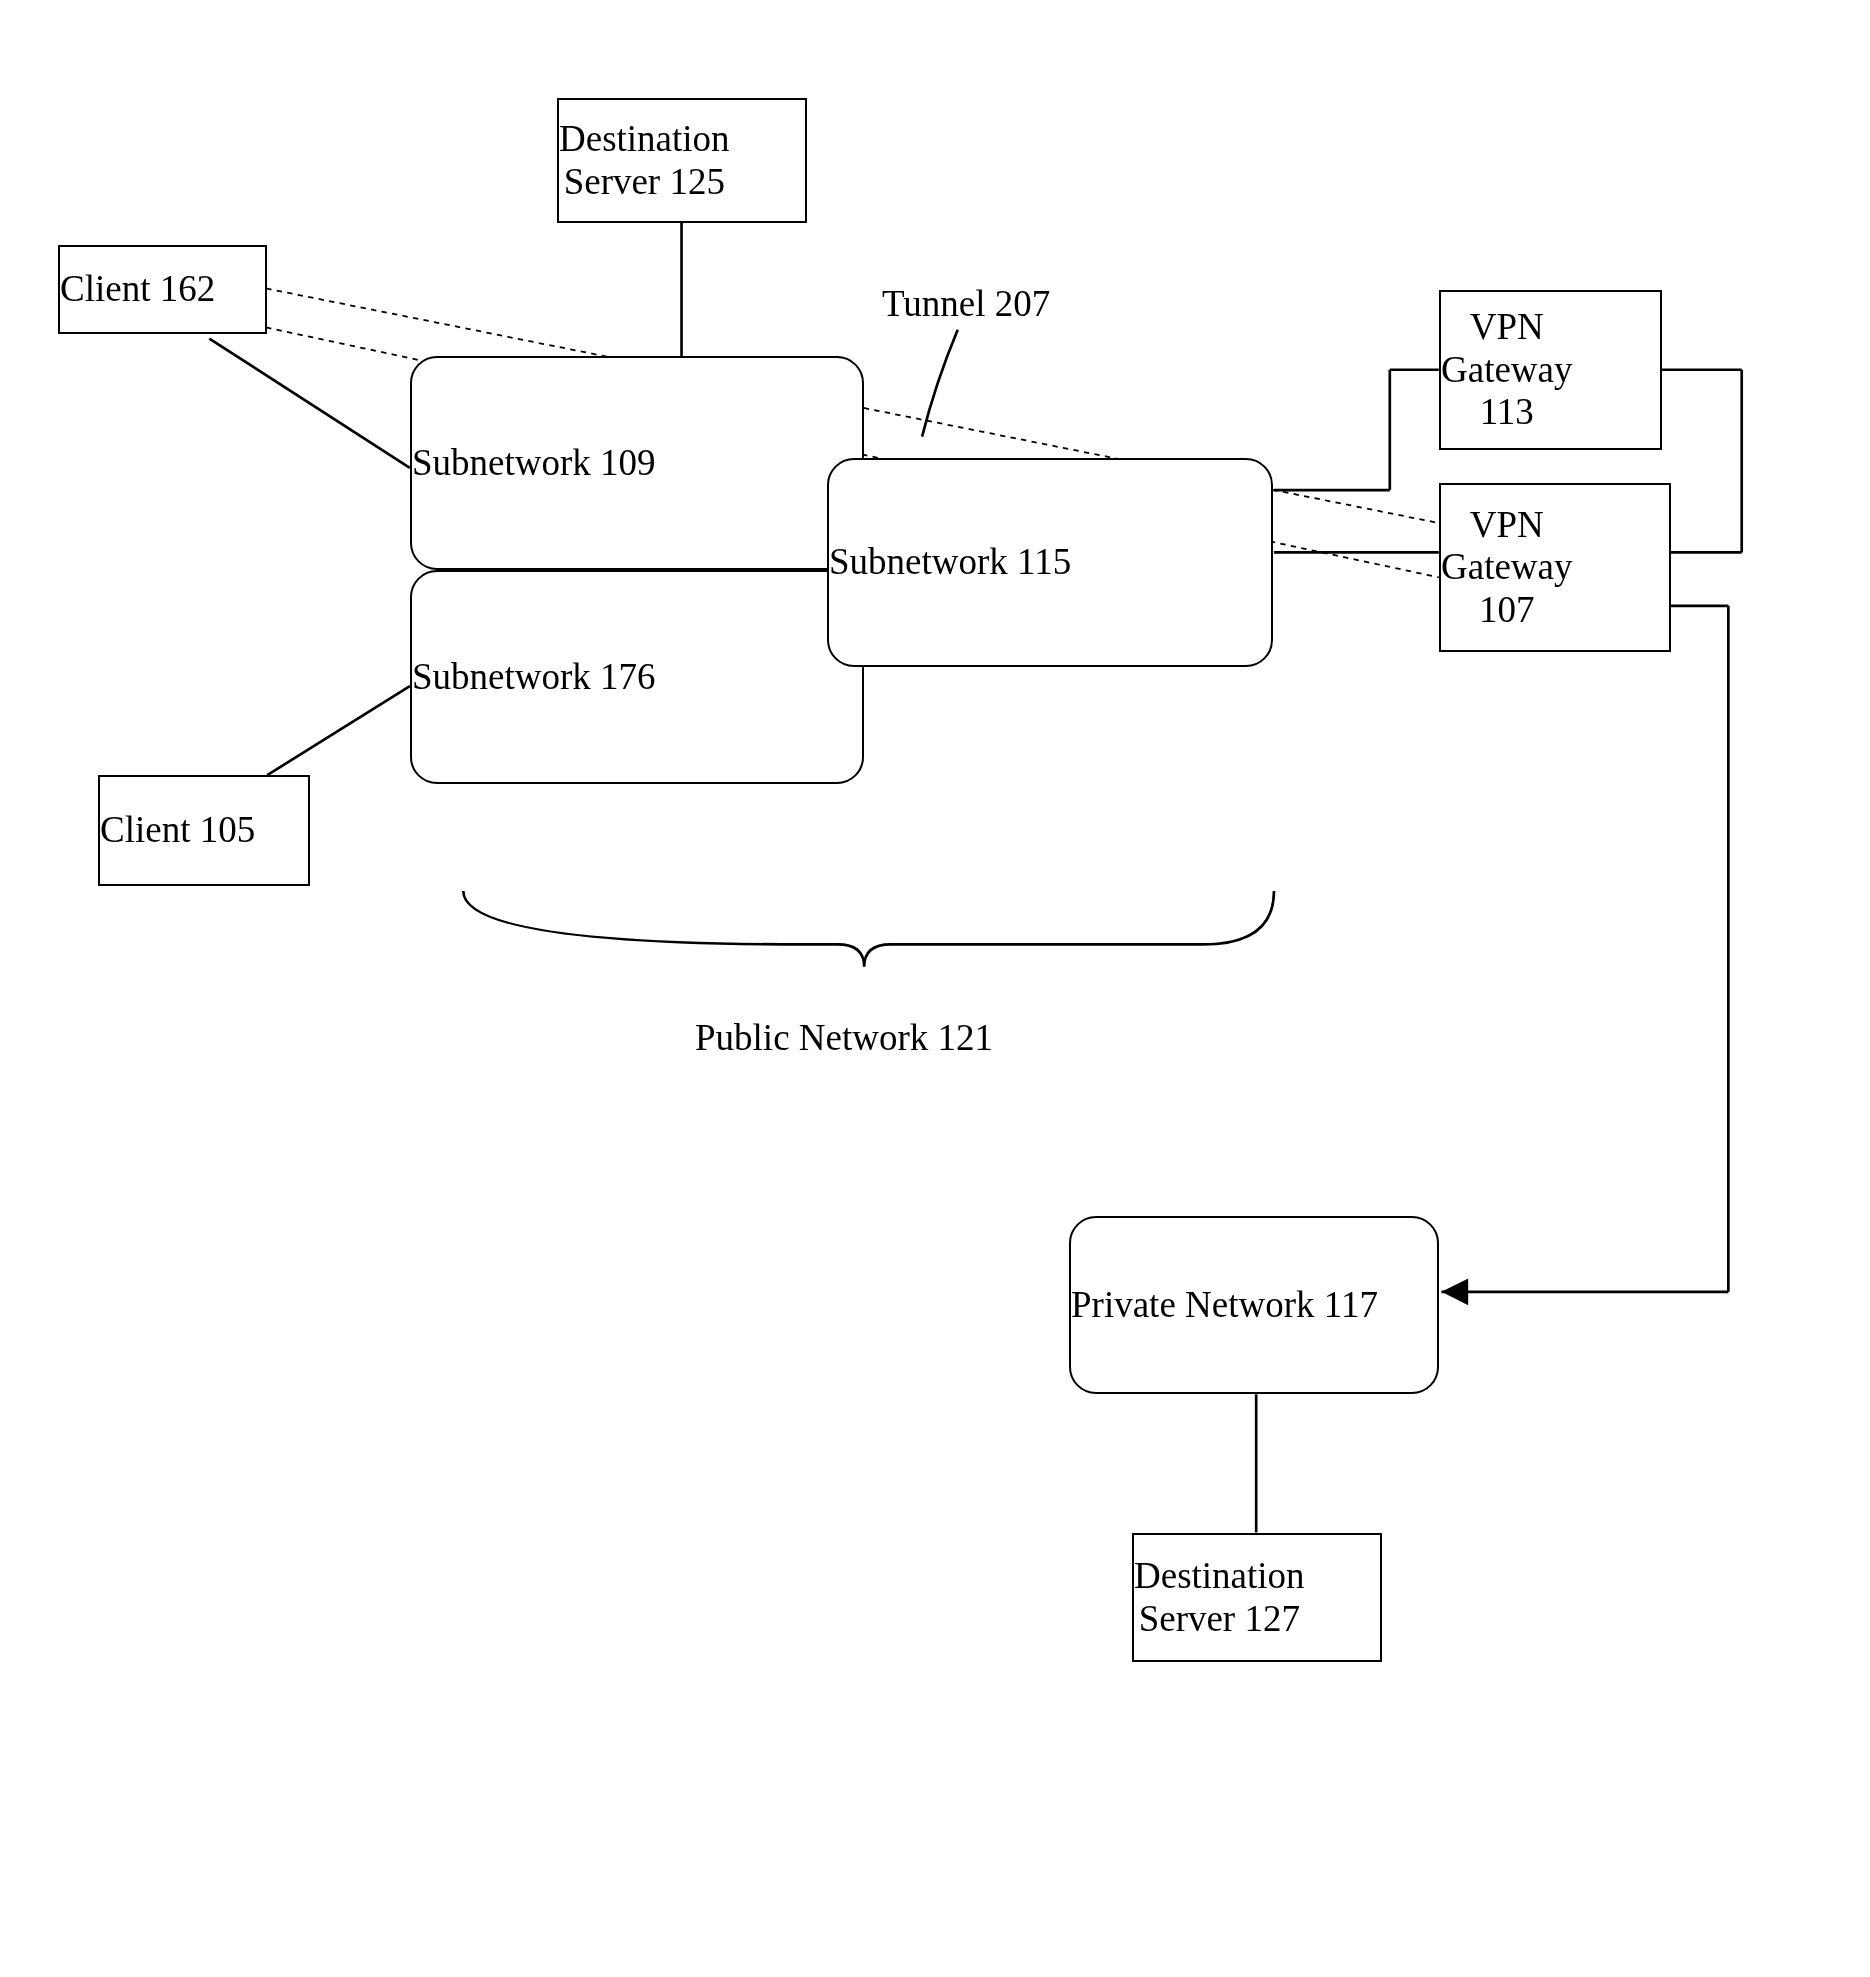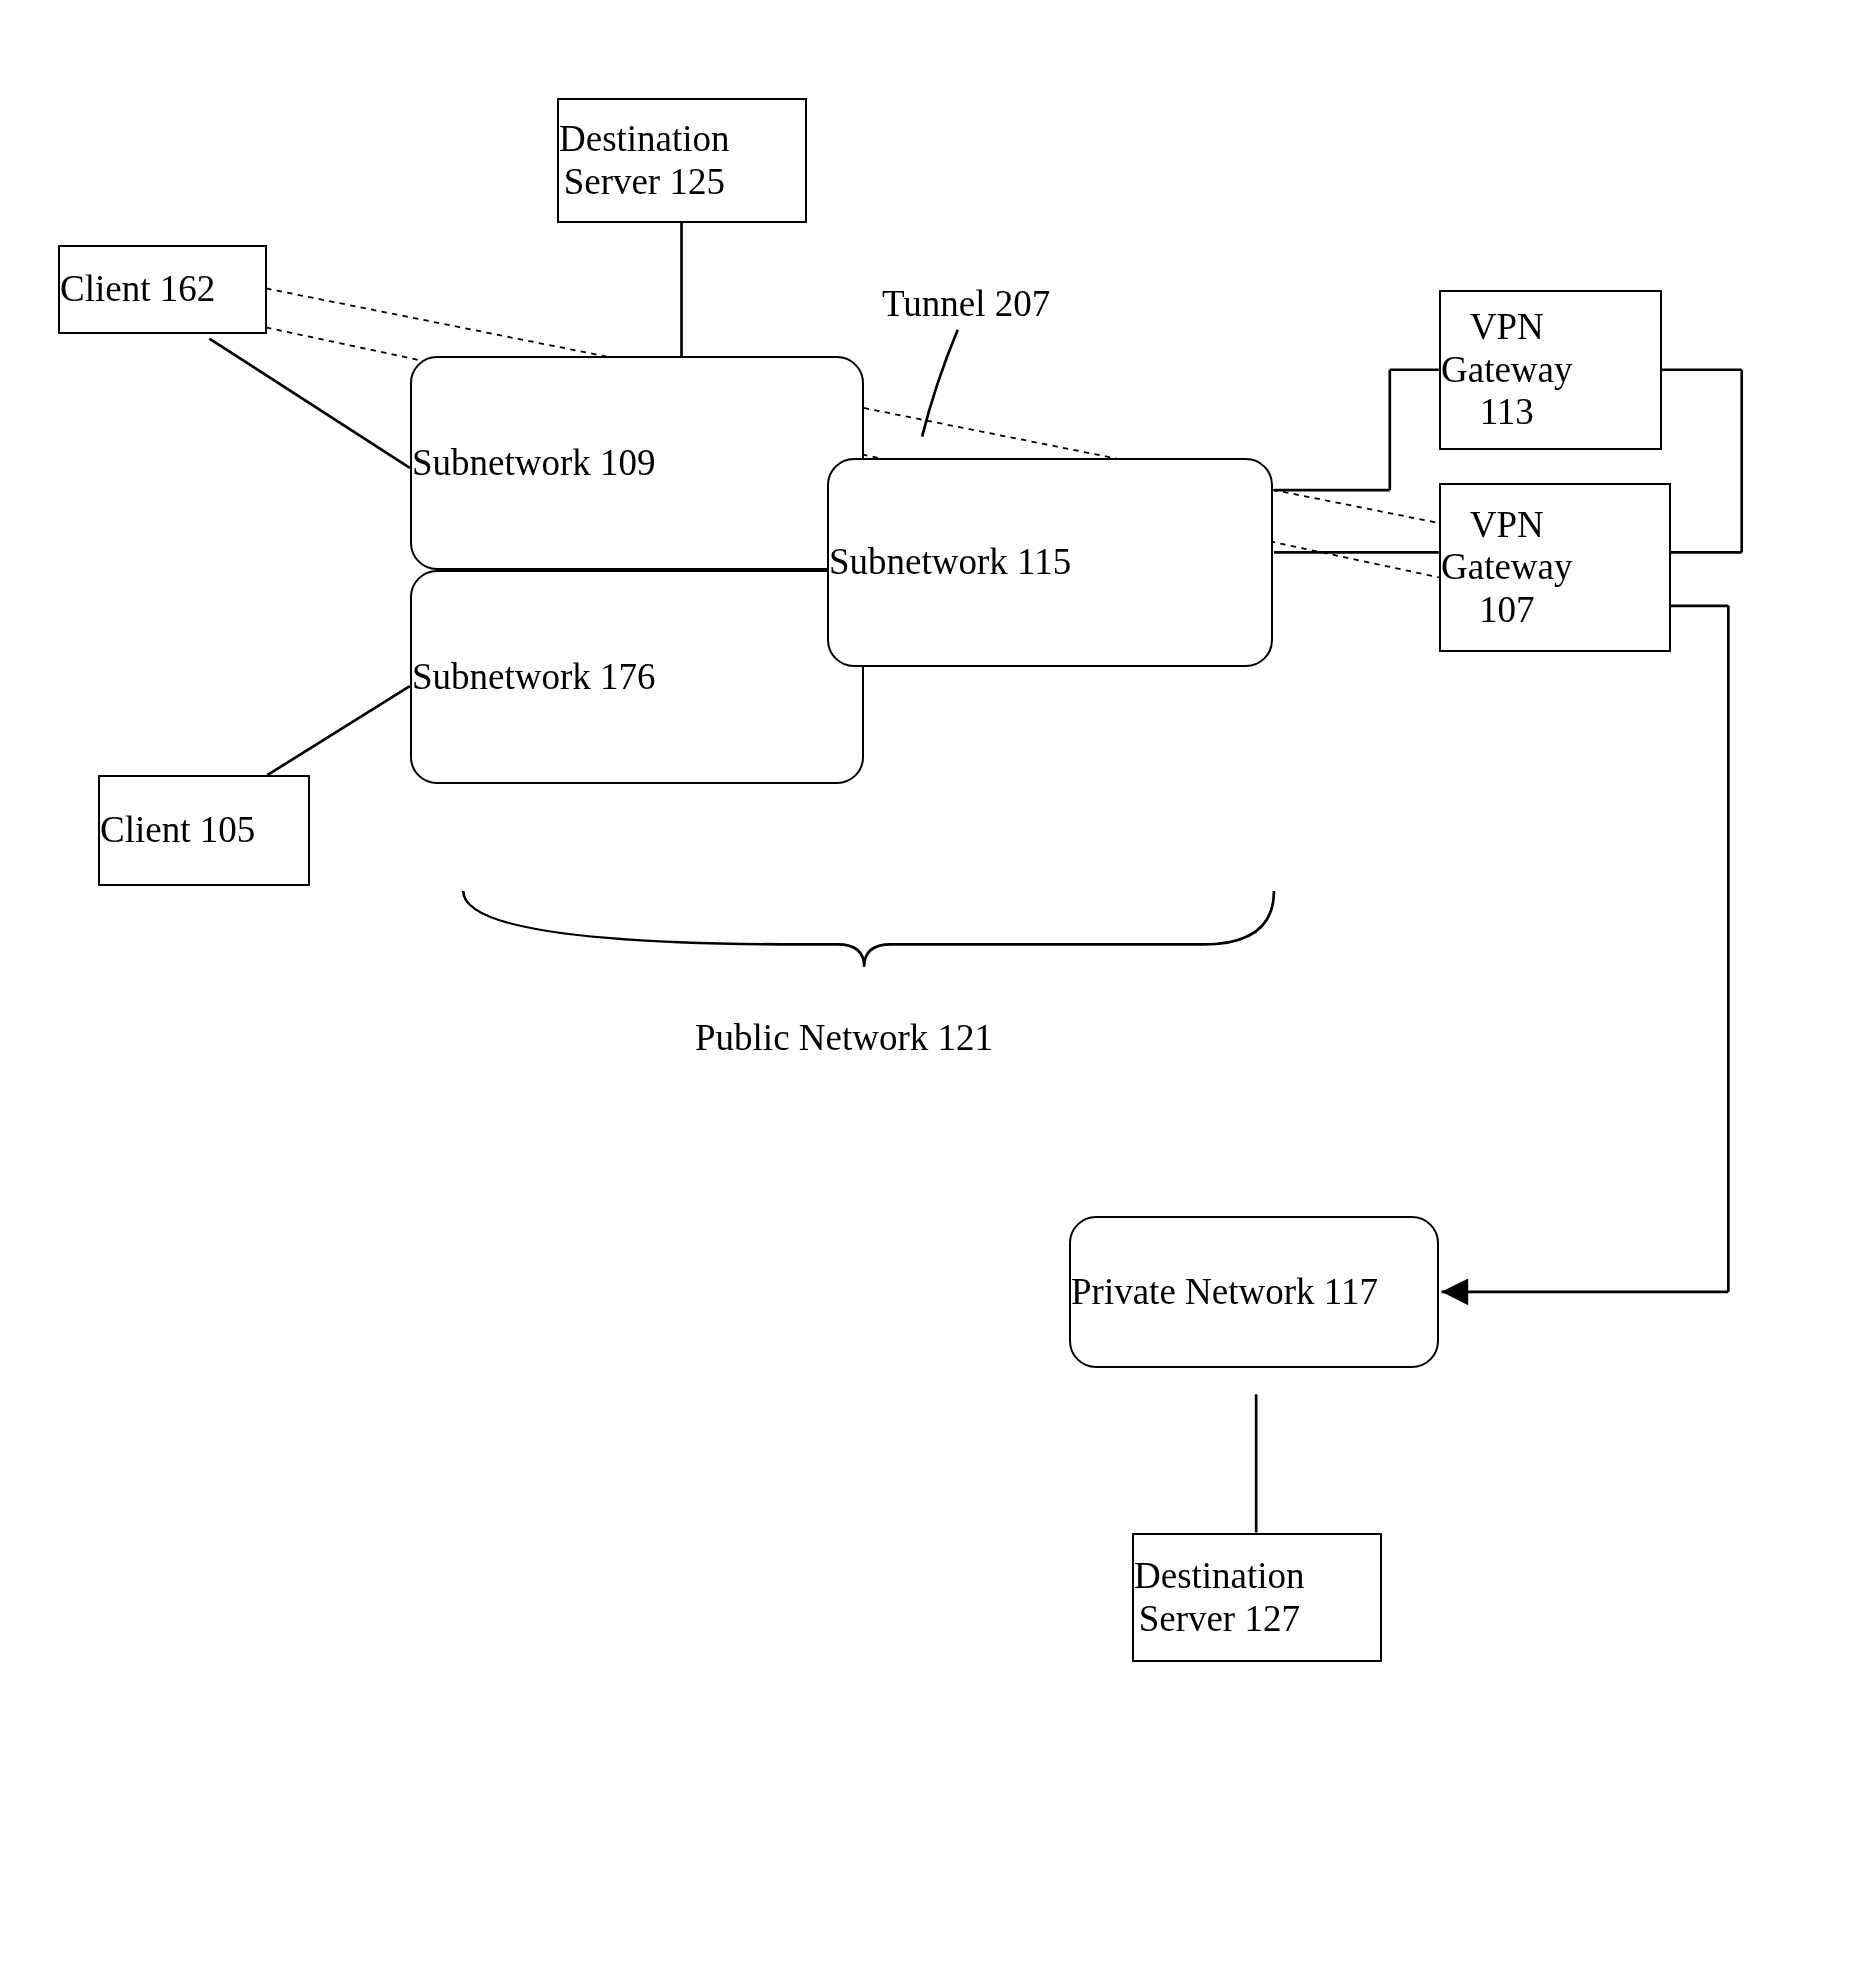--- a/index.html
+++ b/index.html
@@ -110,21 +110,21 @@
 Gateway
 113</span>
 </div>
 
 <div class="box" style="left:1439px; top:483px; width:232px; height:169px;">
   <span class="label">VPN
 Gateway
 107</span>
 </div>
 
-<div class="box rounded" style="left:1069px; top:1216px; width:370px; height:152px;">
+<div class="box rounded" style="left:1069px; top:1216px; width:370px; height:178px;">
   <span class="label">Private Network 117</span>
 </div>
 
 <div class="box" style="left:1132px; top:1533px; width:250px; height:129px;">
   <span class="label">Destination
 Server 127</span>
 </div>
 
 <div class="freetext" style="left:882px; top:283px;">Tunnel 207</div>
 <div class="freetext" style="left:695px; top:1017px;">Public Network 121</div>

